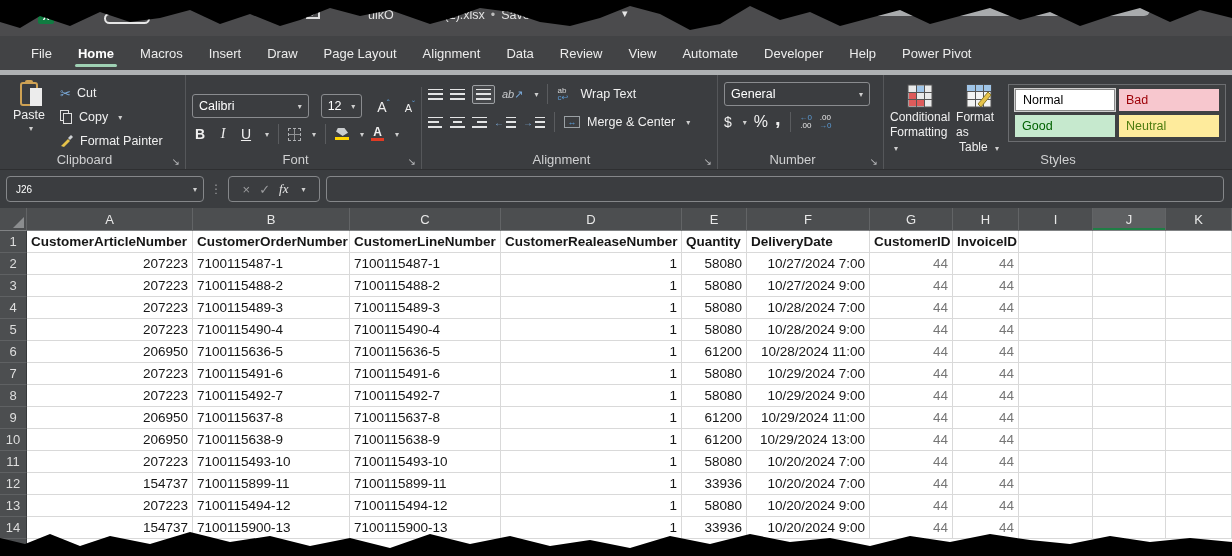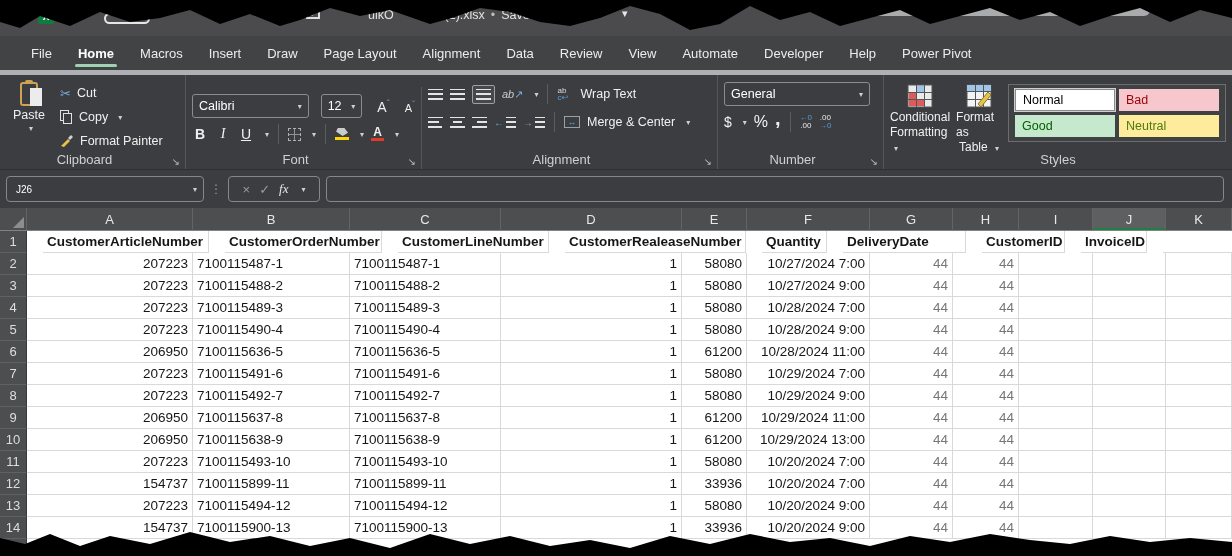--- a/index.html
+++ b/index.html
@@ -127,21 +127,21 @@
   .cw-e{width:65px;} .cw-f{width:123px;} .cw-g{width:83px;} .cw-h{width:66px;} .cw-i{width:74px;} .cw-j{width:73px;} .cw-k{width:66px;}
   .hdr-letters { height:23px; }
   .colhead { position:relative; background:#4c4e50; color:#e8e8e8; font-size:13px; text-align:center; line-height:23px; border-right:1px solid #626466; border-bottom:1px solid #808284; }
   .colhead.selcol { background:#5d5f61; }
   .colhead.selcol::after { content:""; position:absolute; left:0; right:0; bottom:0; height:2px; background:#1f7e45; }
   .corner { position:relative; background:#4c4e50; border-right:1px solid #626466; border-bottom:1px solid #808284; }
   .corner .tri { position:absolute; right:2px; bottom:2px; width:0; height:0; border-left:11px solid transparent; border-bottom:11px solid #8b8d8f; }
   .rownum { background:#4c4e50; color:#dedede; font-size:13px; text-align:center; line-height:22px; border-right:1px solid #37393b; border-bottom:1px solid #5f6163; }
   .drow, .hrow { height:22px; }
   .dcell { border-right:1px solid #d9d9d9; border-bottom:1px solid #d9d9d9; padding:0 4px; }
-  .hrow .dcell { font-weight:bold;margin-left:16px; }
+  .hrow .dcell { font-weight:bold; }
   .tR { text-align:right; } .tL { text-align:left; }
   .gray { color:#767676; }
   .filler { display:flex; height:17px; }
   .filler .gut { width:27px; background:#4c4e50; border-right:1px solid #37393b; }
 </style>
 </head>
 <body>
 
 <div class="app">
 

